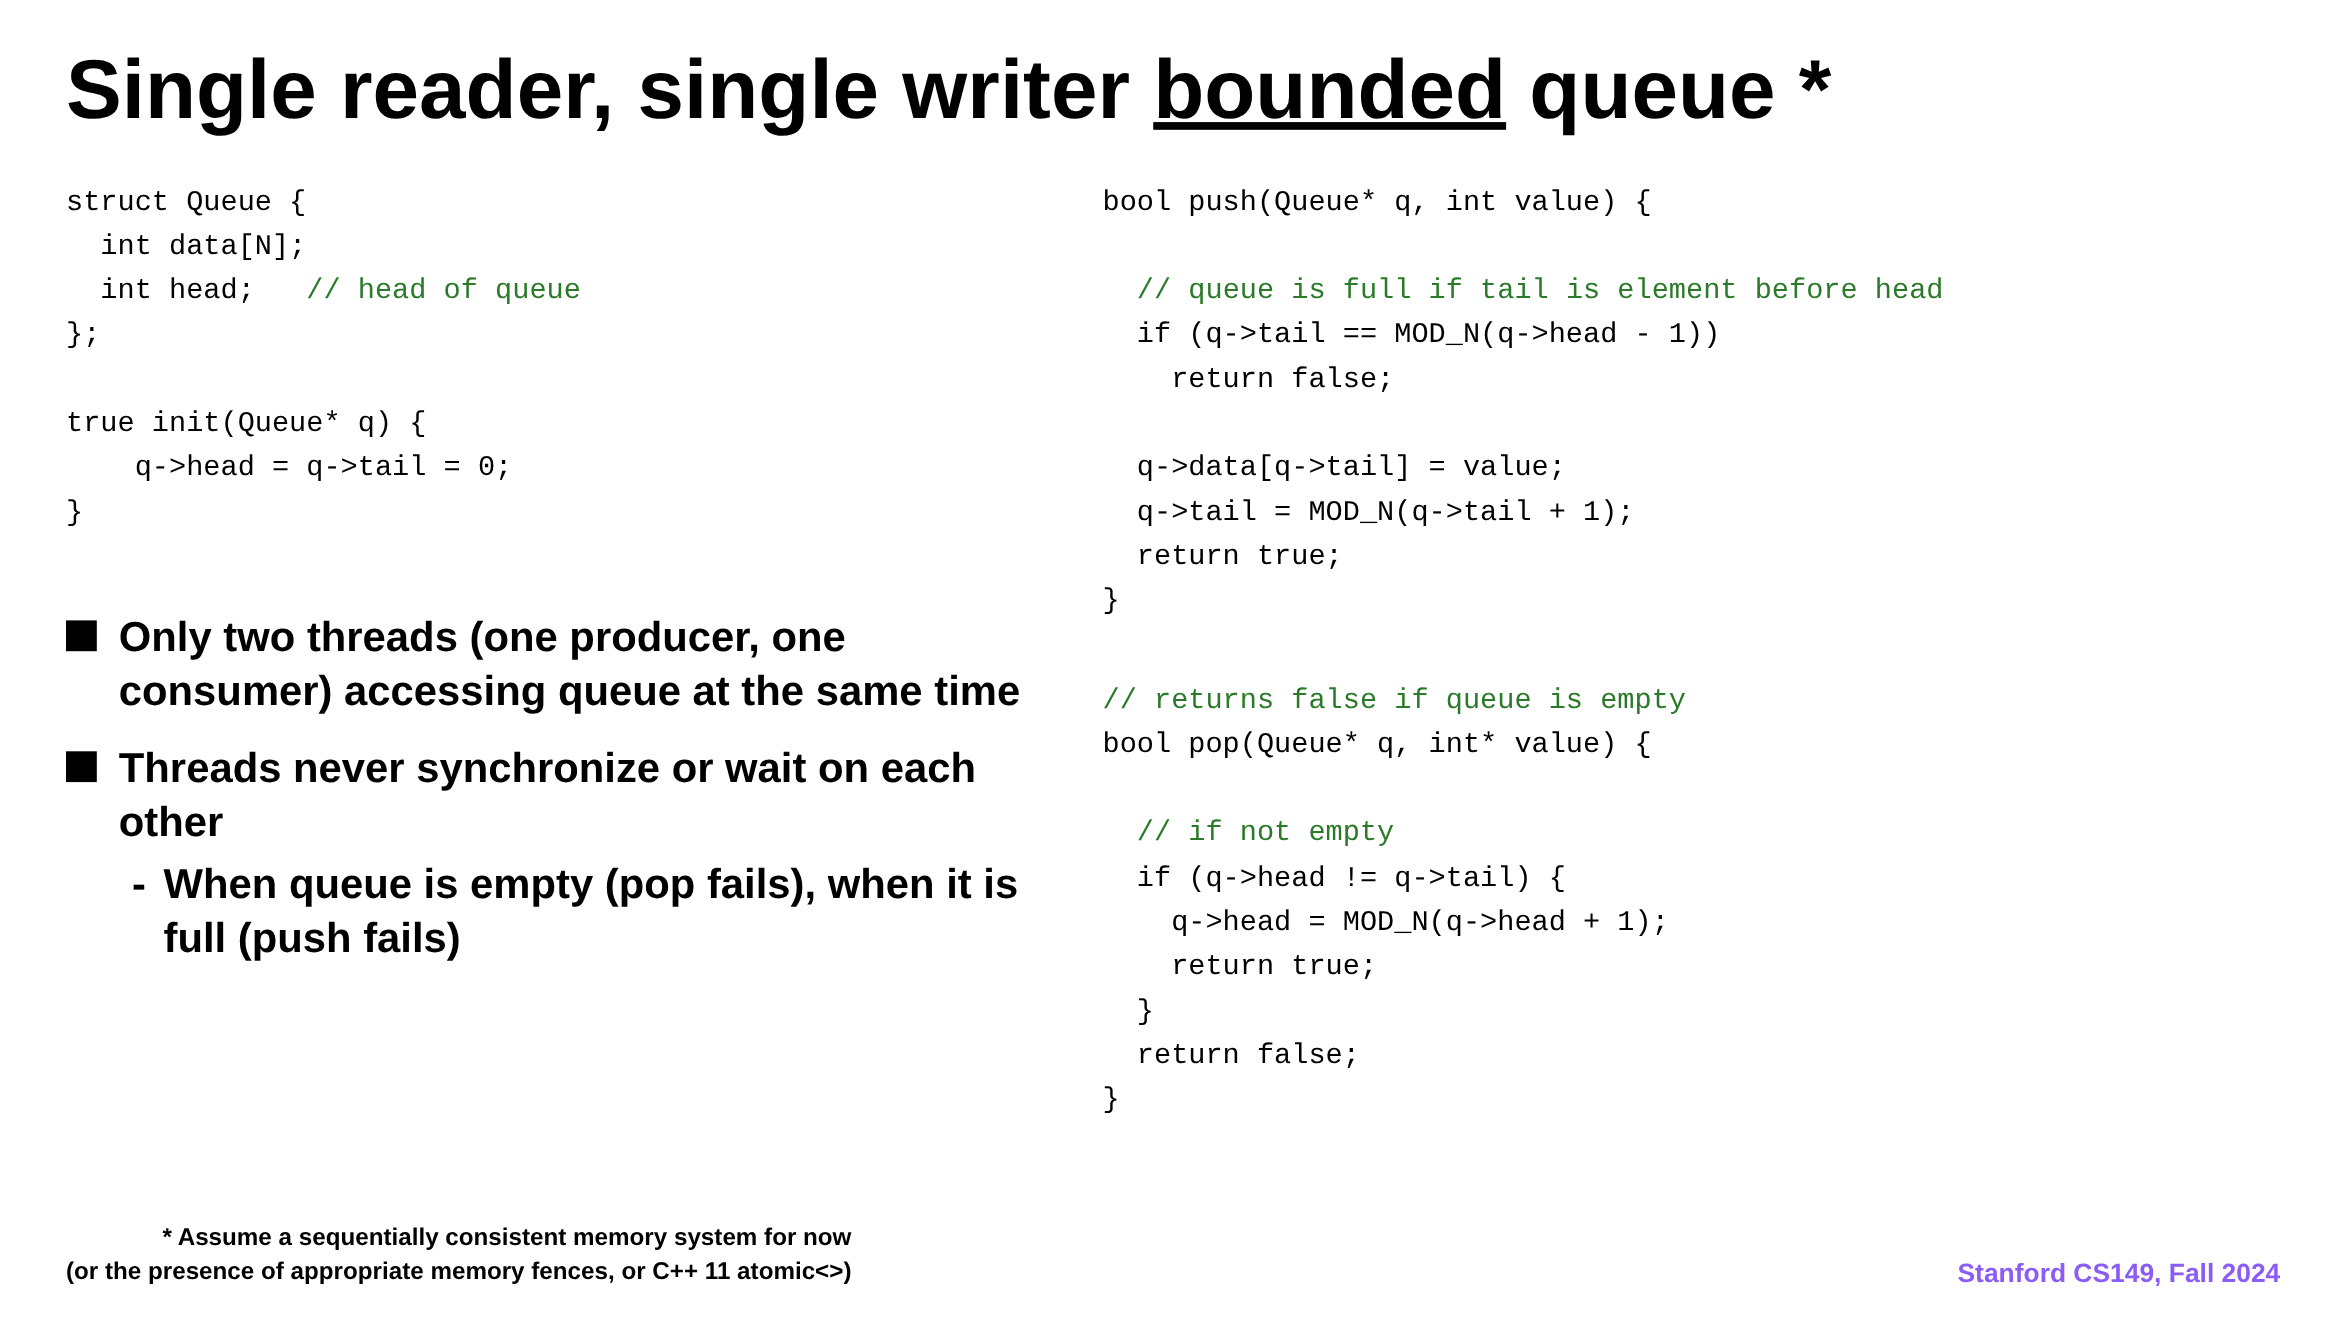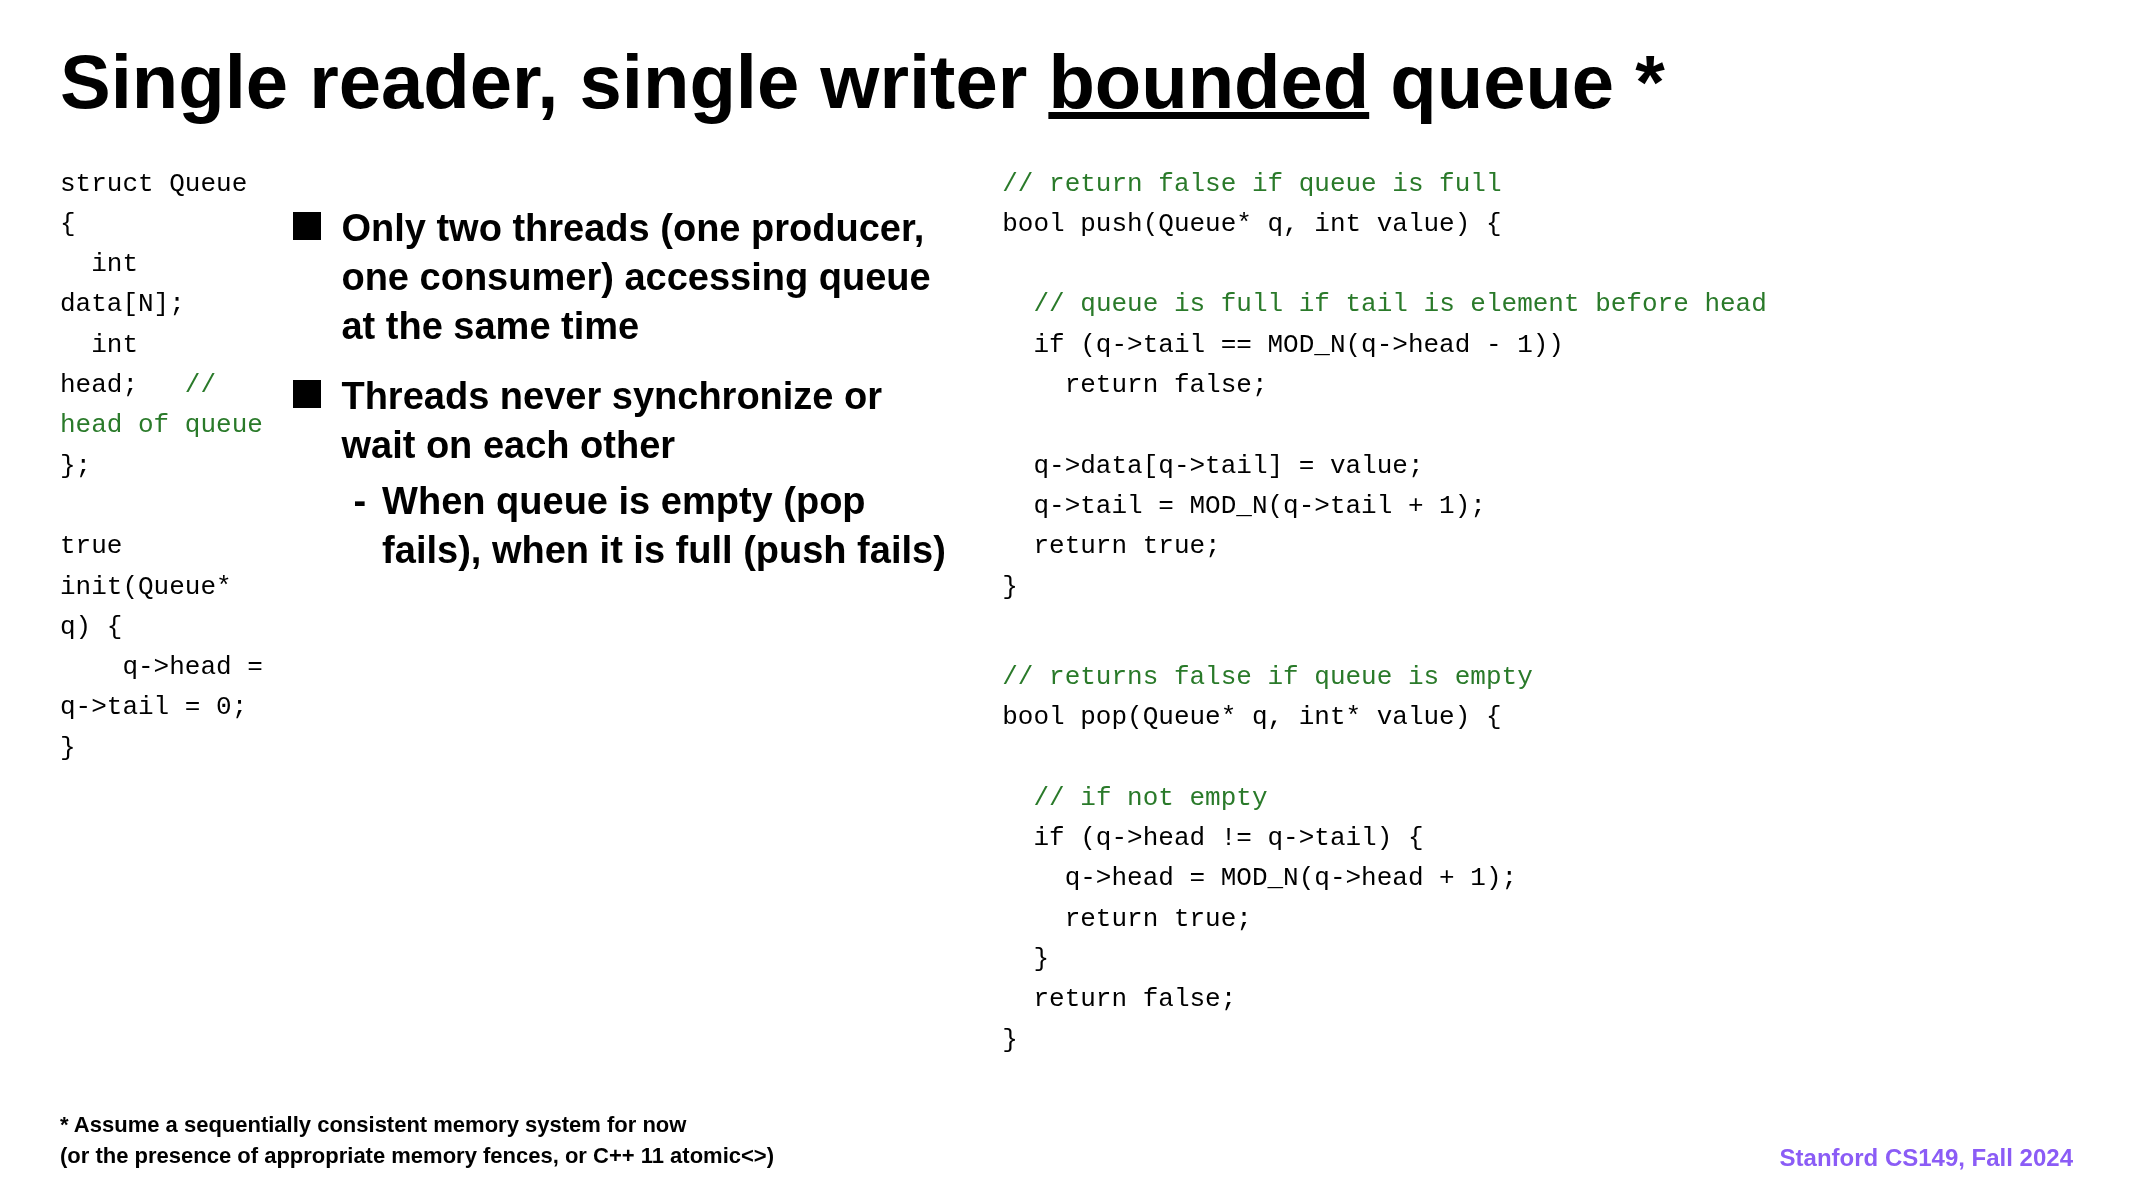--- a/index.html
+++ b/index.html
@@ -27,21 +27,21 @@
       text-decoration: underline;
     }
     .content-area {
       display: flex;
       gap: 40px;
       margin-top: 10px;
     }
     .left-col {
       width: 45%;
       display: flex;
-      flex-direction: row;
+      flex-direction: column;
       gap: 30px;
     }
     .right-col {
       width: 55%;
     }
     .code-block {
       font-family: 'Courier New', Courier, monospace;
       font-size: 26px;
       line-height: 1.55;
       color: #000000;
@@ -94,20 +94,21 @@
       line-height: 1.3;
     }
     .footnote {
       position: absolute;
       bottom: 28px;
       left: 60px;
       font-size: 22px;
       font-weight: 700;
       color: #000;
       line-height: 1.4;
+      text-align: right;
     }
     .slide-credit {
       position: absolute;
       bottom: 28px;
       right: 60px;
       font-size: 24px;
       font-weight: 700;
       color: #8b5cf6;
     }
     .right-code-section {
@@ -153,21 +154,20 @@
             <span class="sub-bullet-dash">-</span>
             <span class="sub-bullet-text">When queue is empty (pop fails), when it is full (push fails)</span>
           </div>
         </div>
       </div>
     </div>
 
     <div class="right-col">
       <div class="right-code-section">
         <div class="code-block">
-          <div><span class="code-comment">// return false if queue is full</span></div>
           <div>bool push(Queue* q, int value) {</div>
           <div>&nbsp;</div>
           <div>&nbsp;&nbsp;<span class="code-comment">// queue is full if tail is element before head</span></div>
           <div>&nbsp;&nbsp;if (q-&gt;tail == MOD_N(q-&gt;head - 1))</div>
           <div>&nbsp;&nbsp;&nbsp;&nbsp;return false;</div>
           <div>&nbsp;</div>
           <div>&nbsp;&nbsp;q-&gt;data[q-&gt;tail] = value;</div>
           <div>&nbsp;&nbsp;q-&gt;tail = MOD_N(q-&gt;tail + 1);</div>
           <div>&nbsp;&nbsp;return true;</div>
           <div>}</div>

